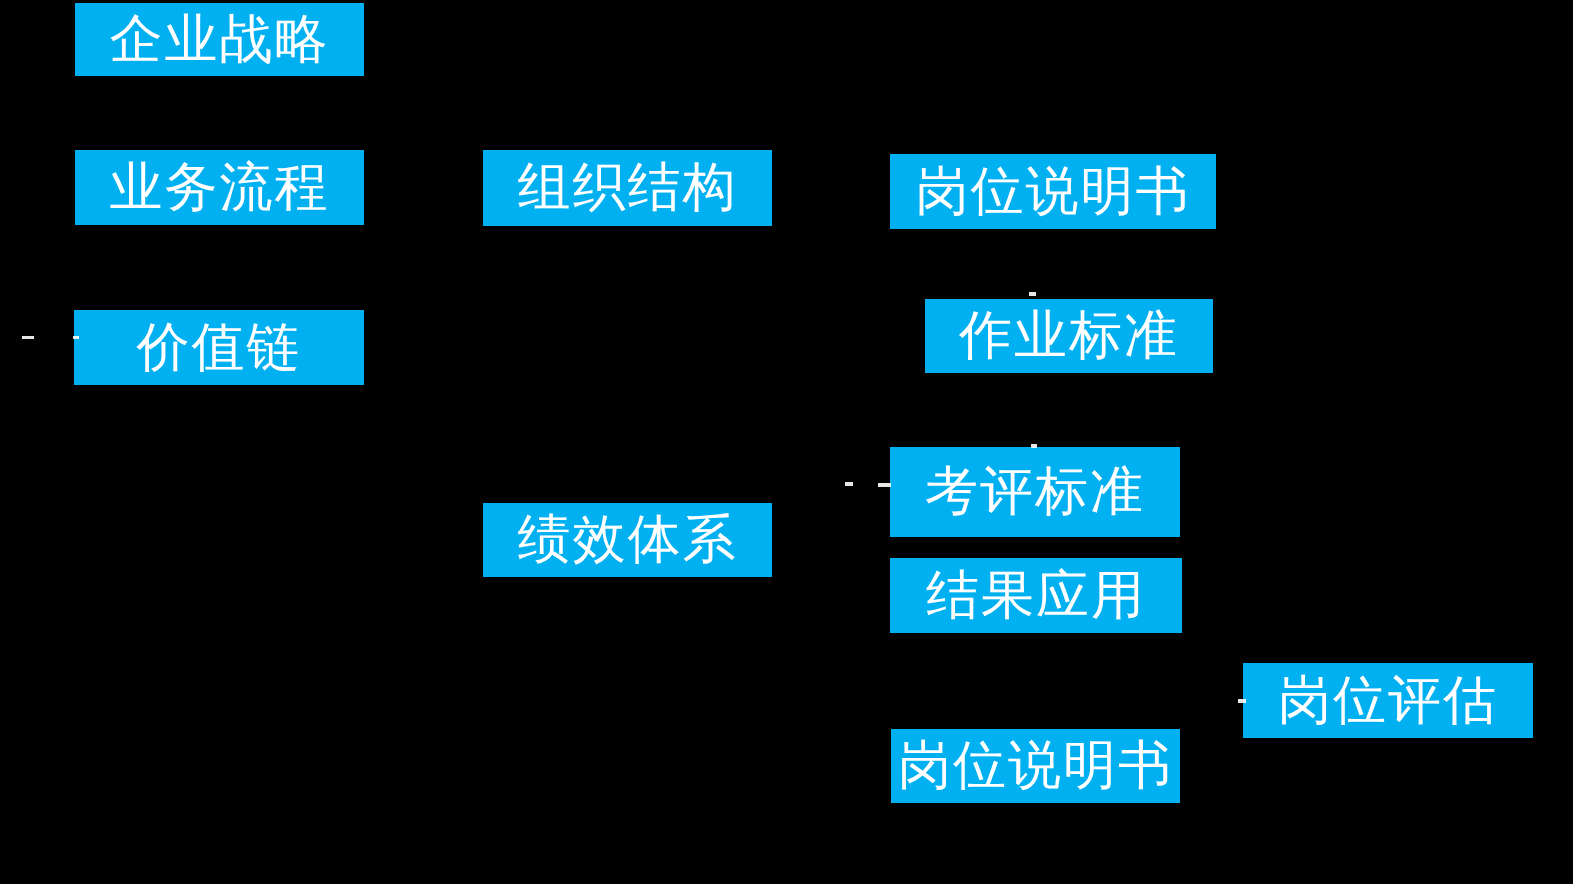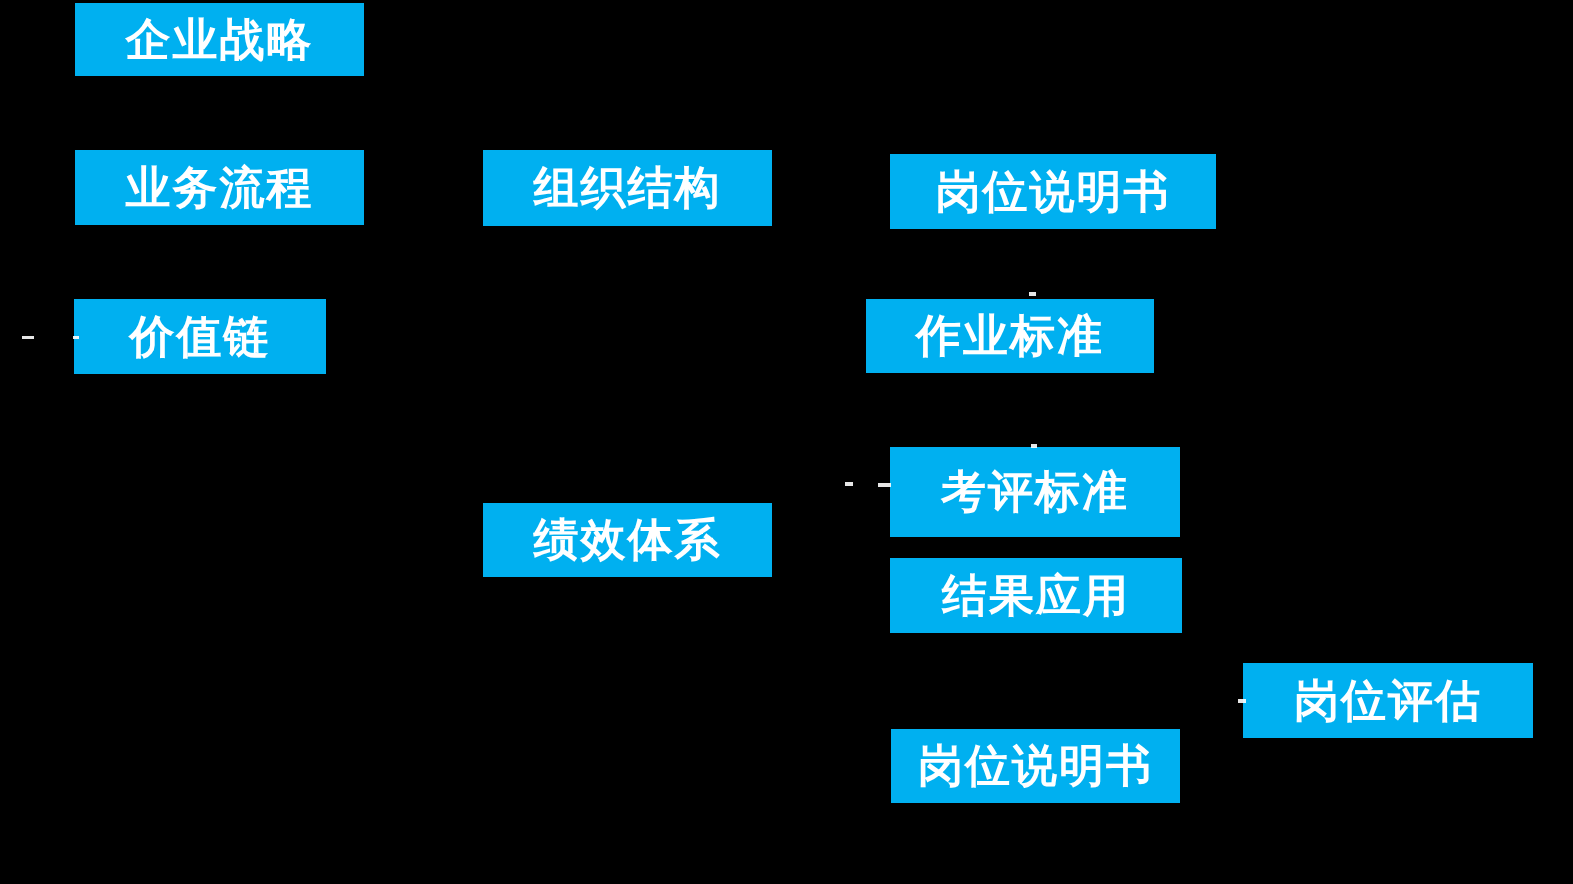--- a/index.html
+++ b/index.html
@@ -15,46 +15,46 @@
     overflow: hidden;
     font-family: "Liberation Sans", sans-serif;
   }
   .node {
     position: absolute;
     display: flex;
     align-items: center;
     justify-content: center;
     background: var(--node-fill, #00b0f0);
     color: var(--node-text, #ffffff);
-    font-size: 45px;
-    font-weight: 700;
+    font-size: 53px;
+    font-weight: 400;
     letter-spacing: 2px;
     white-space: nowrap;
     user-select: none;
   }
   .stub {
     position: absolute;
     background: var(--node-text, #ffffff);
     opacity: 0.9;
   }
 </style>
 </head>
 <body>
 
 <div class="canvas">
 
   <div class="node" style="left:75px;  top:3px;   width:289px; height:73px;">企业战略</div>
   <div class="node" style="left:75px;  top:150px; width:289px; height:75px;">业务流程</div>
-  <div class="node" style="left:74px;  top:299px; width:252px; height:75px;">价值链</div>
+  <div class="node" style="left:74px;  top:310px; width:290px; height:75px;">价值链</div>
 
   <div class="node" style="left:483px; top:503px; width:289px; height:74px;">绩效体系</div>
   <div class="node" style="left:483px; top:150px; width:289px; height:76px;">组织结构</div>
 
   <div class="node" style="left:890px; top:154px; width:326px; height:75px;">岗位说明书</div>
-  <div class="node" style="left:866px; top:299px; width:288px; height:74px;">作业标准</div>
+  <div class="node" style="left:925px; top:299px; width:288px; height:74px;">作业标准</div>
   <div class="node" style="left:890px; top:447px; width:290px; height:90px;">考评标准</div>
   <div class="node" style="left:890px; top:558px; width:292px; height:75px;">结果应用</div>
   <div class="node" style="left:891px; top:729px; width:289px; height:74px;">岗位说明书</div>
 
   <div class="node" style="left:1243px; top:663px; width:290px; height:75px;">岗位评估</div>
 
   <div class="stub" style="left:22px;   top:336px; width:12px; height:3px;"></div>
   <div class="stub" style="left:73px;   top:336px; width:6px;  height:3px;"></div>
   <div class="stub" style="left:845px;  top:482px; width:8px;  height:4px;"></div>
   <div class="stub" style="left:878px;  top:483px; width:13px; height:4px;"></div>

